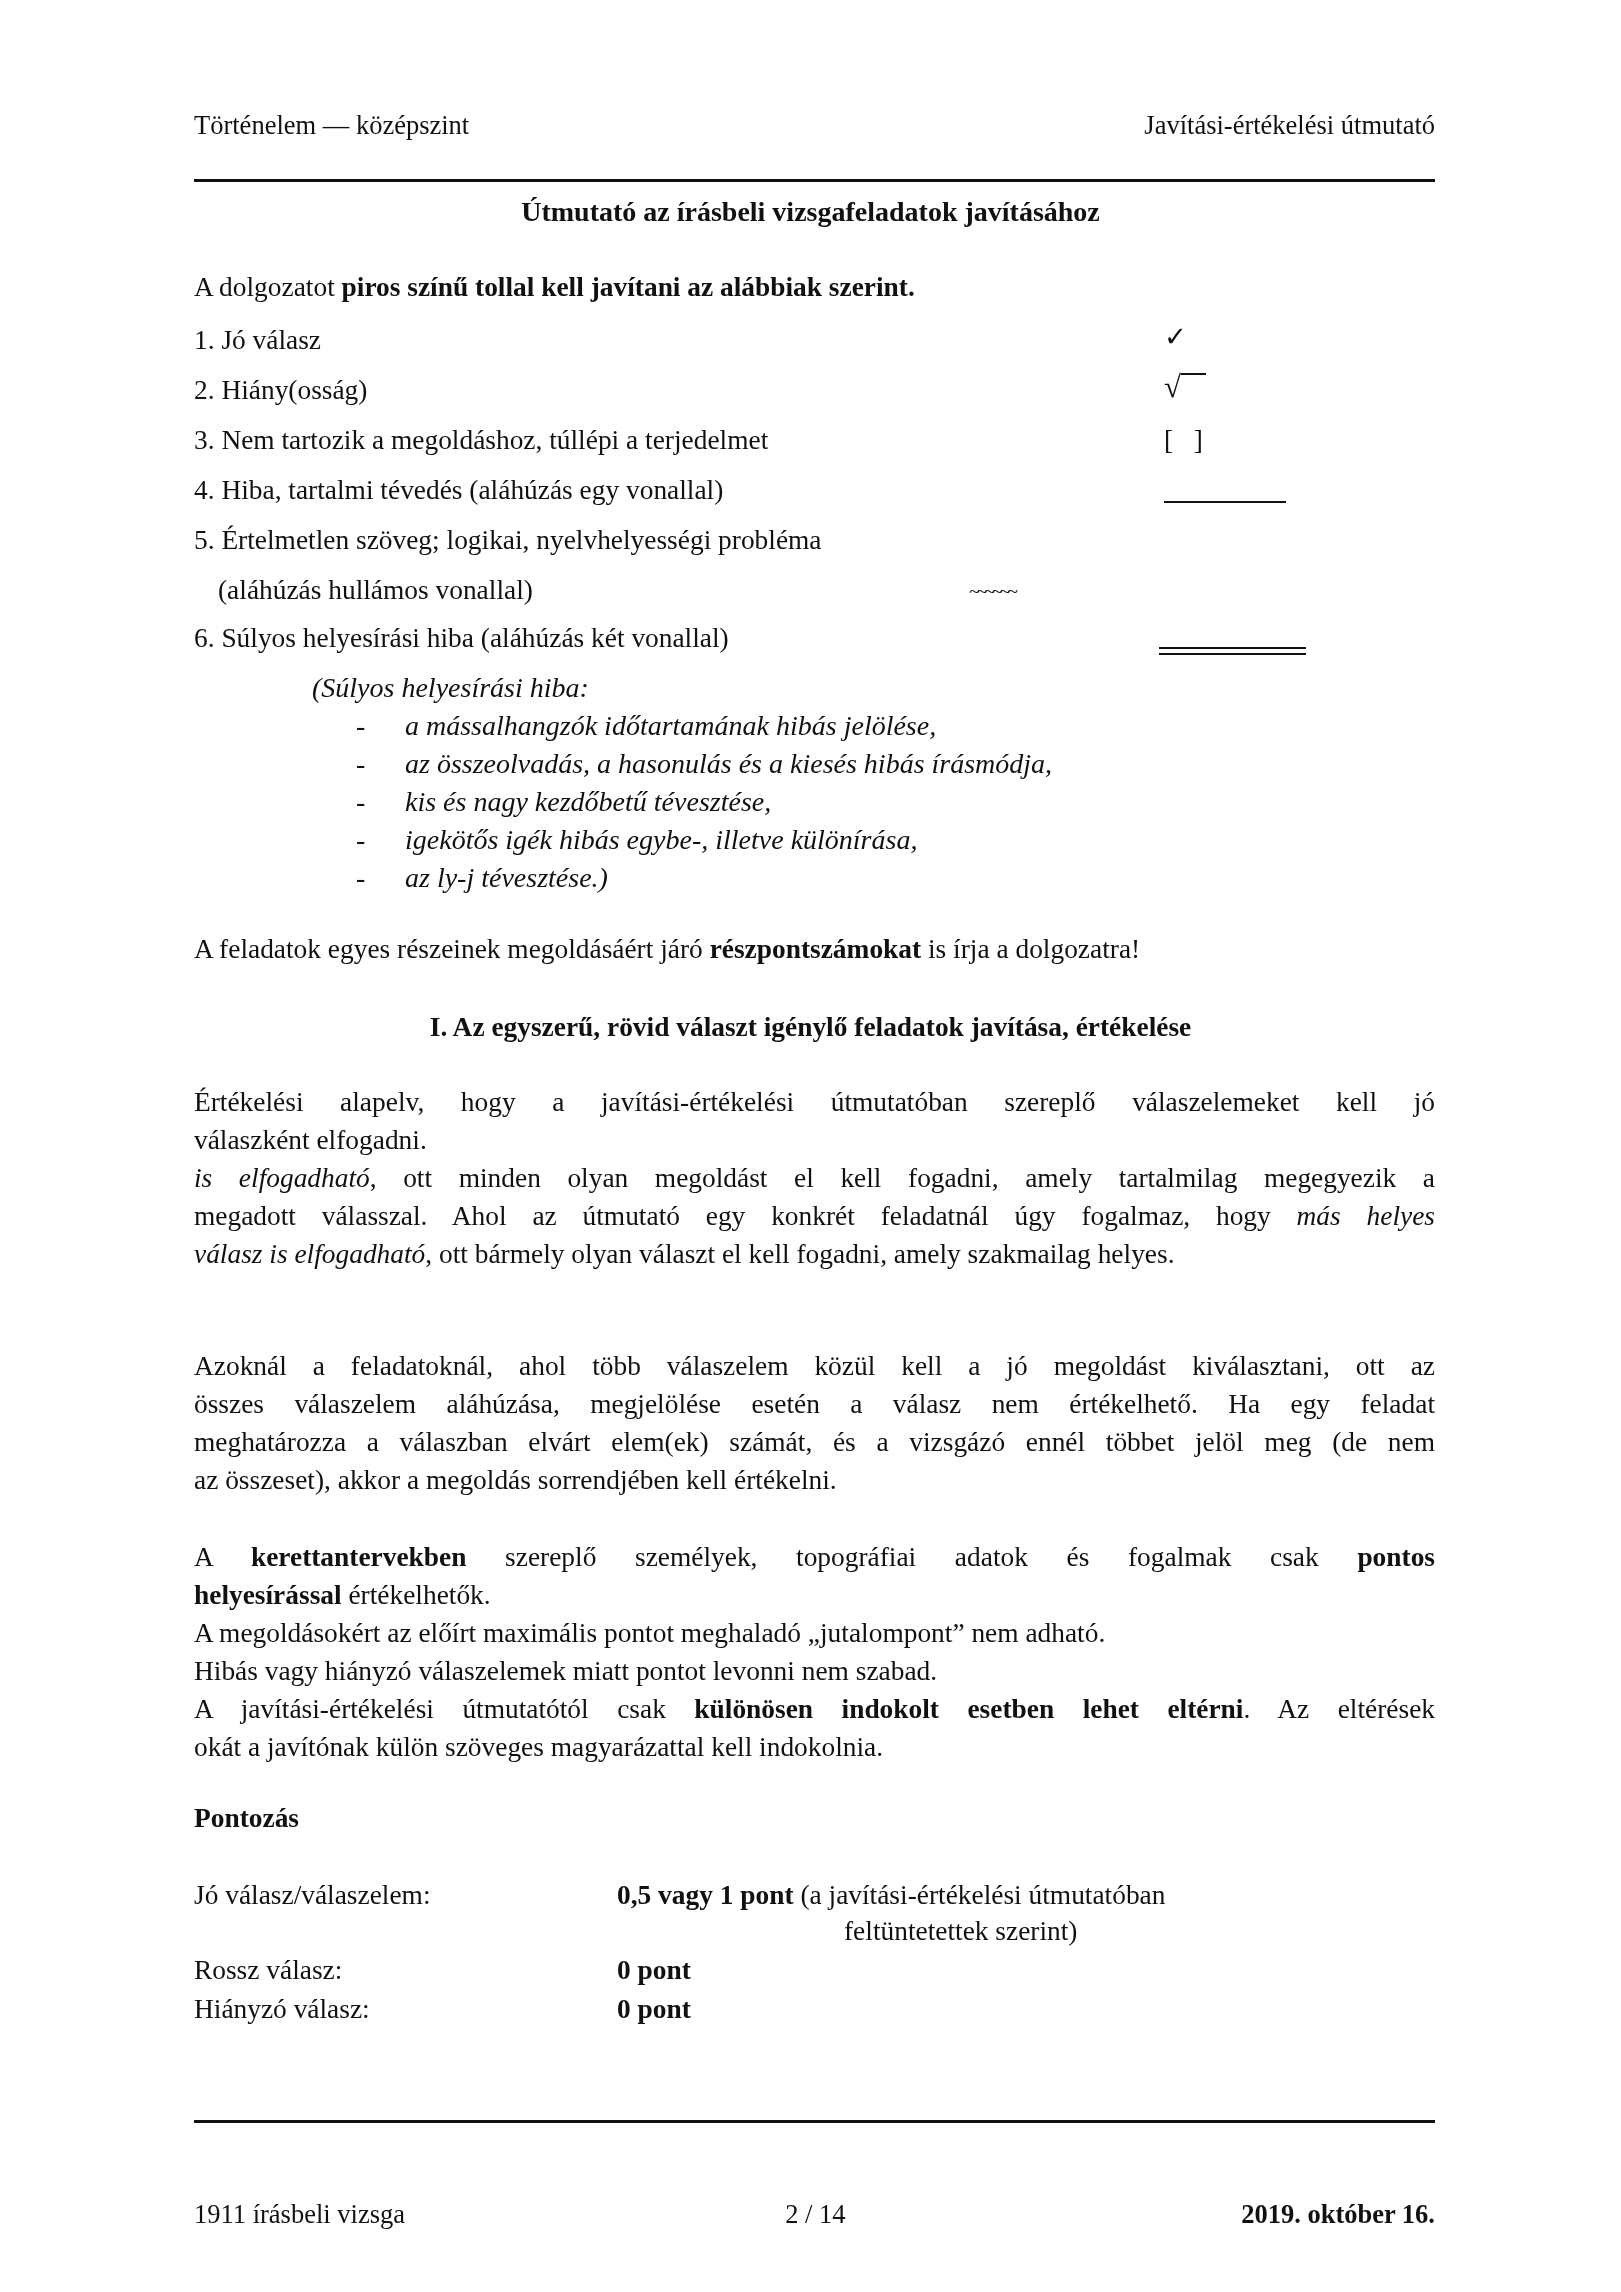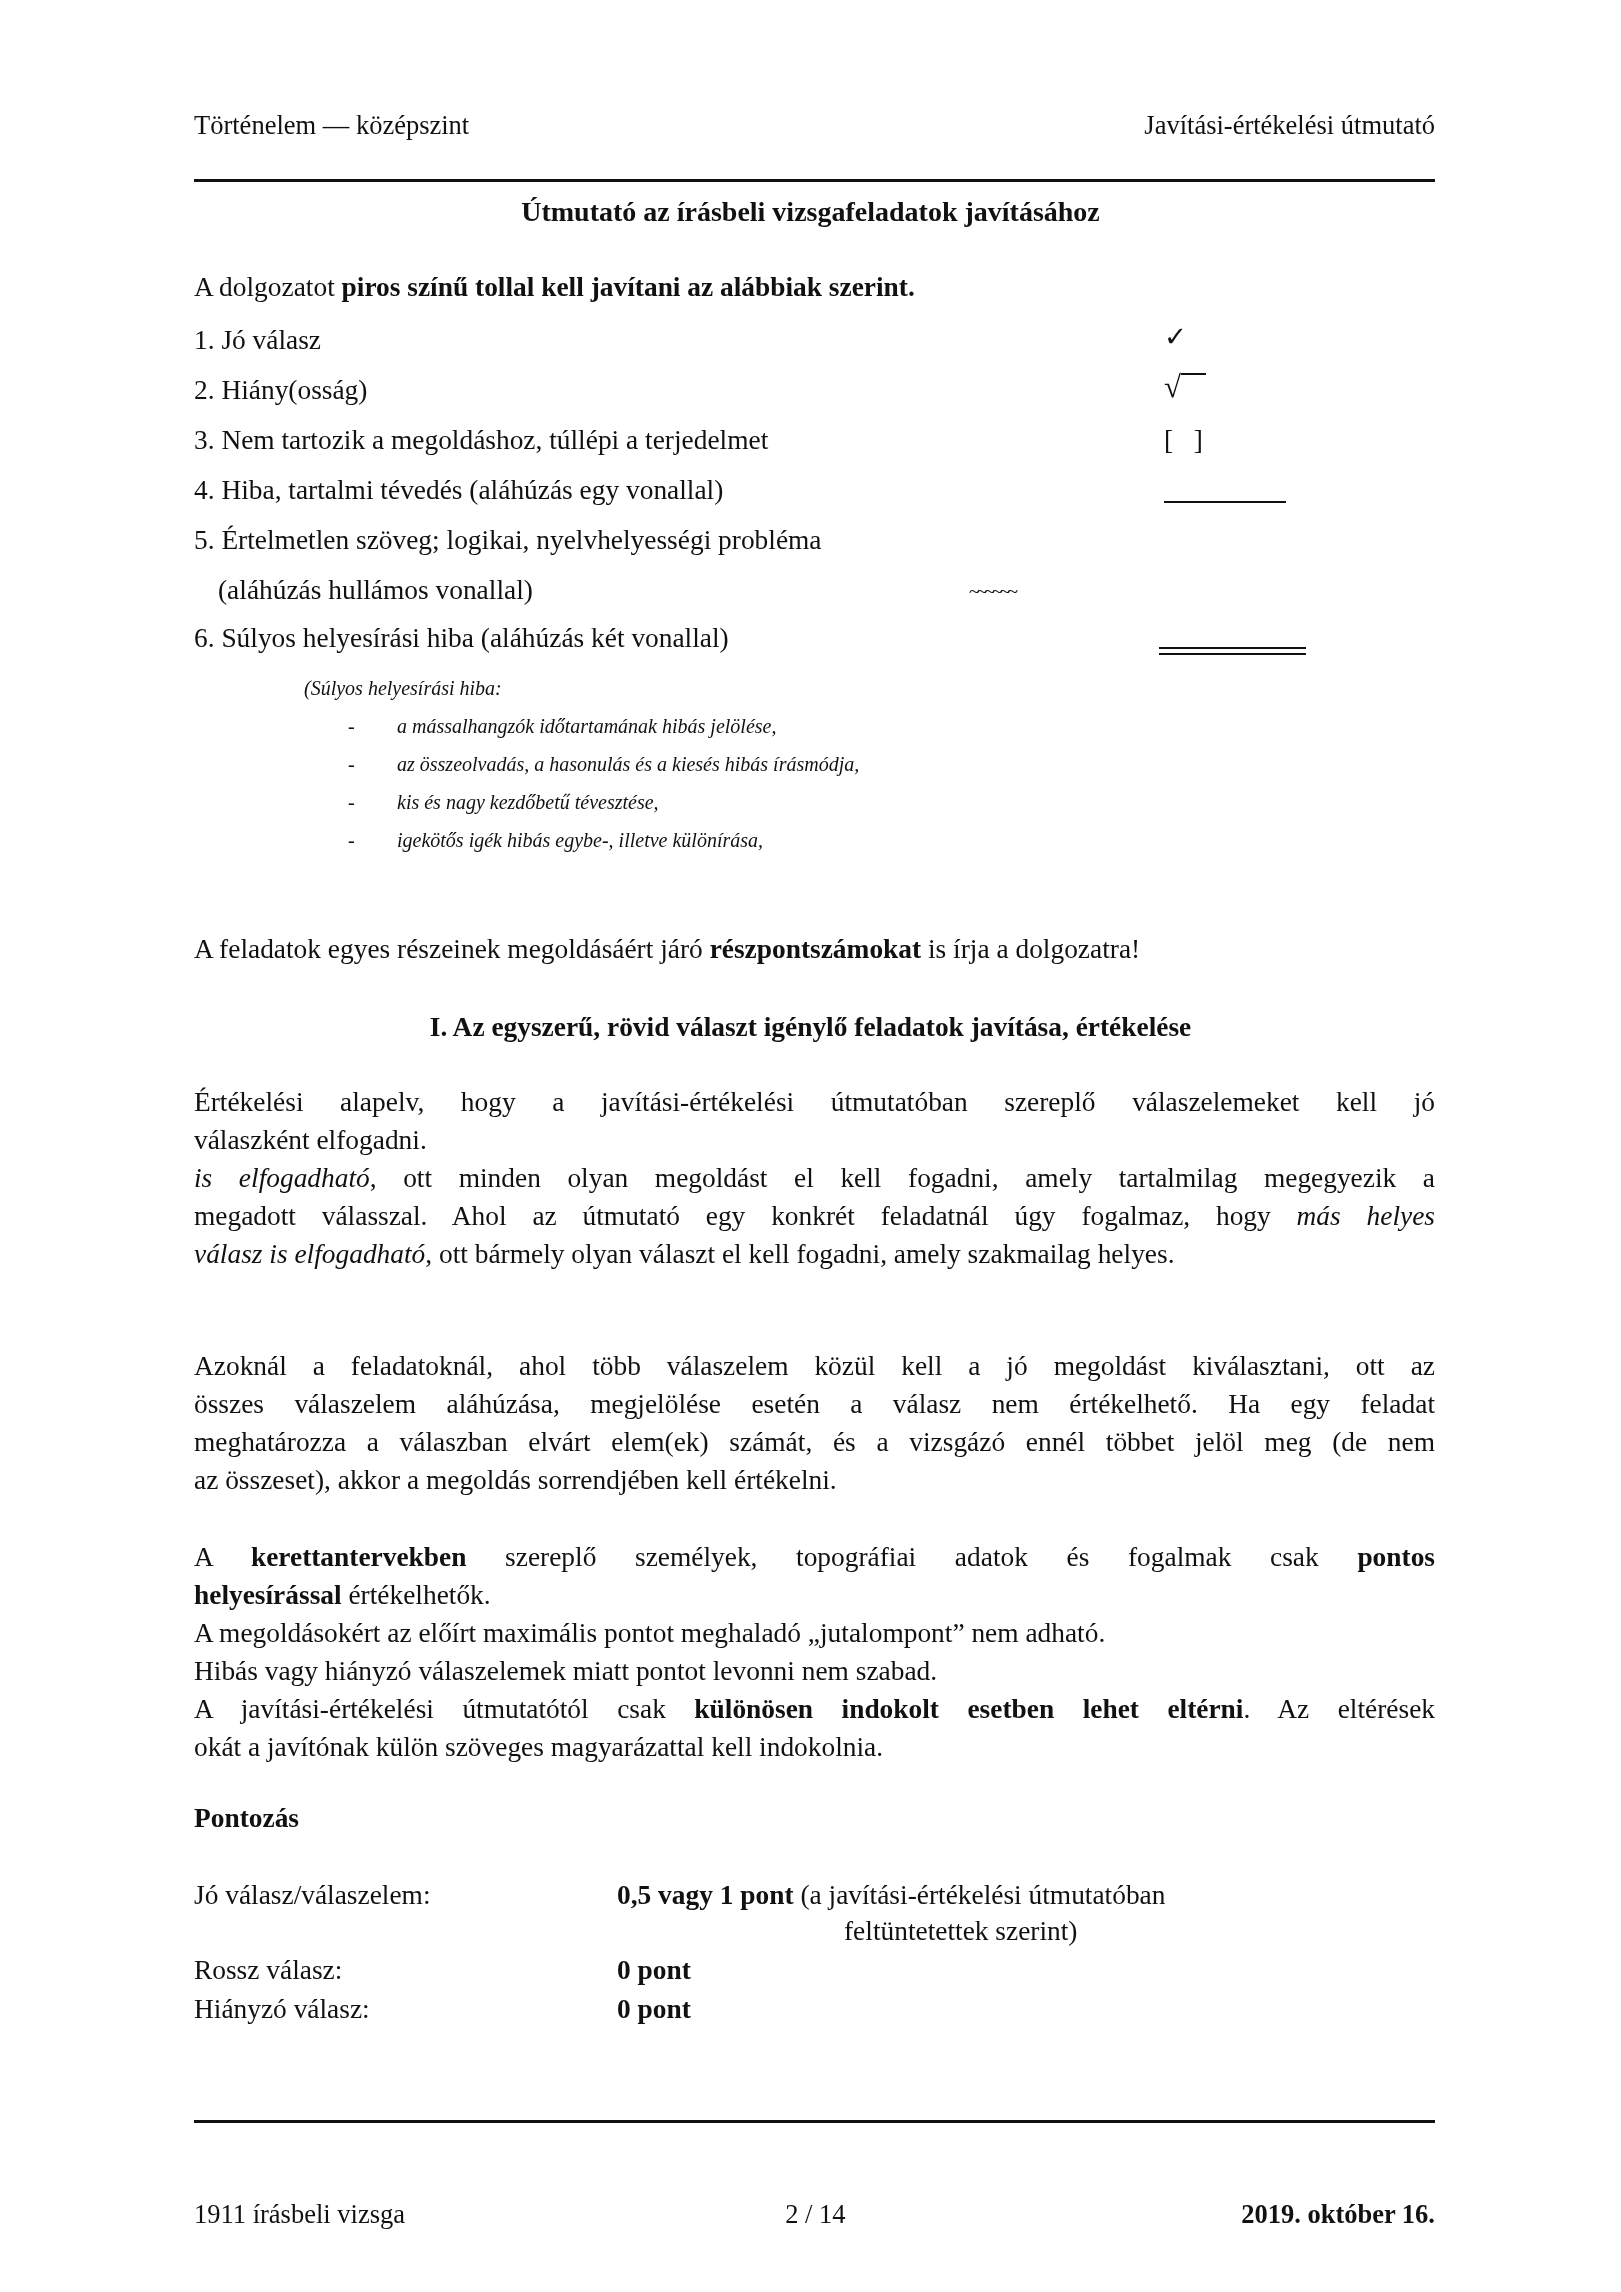--- a/index.html
+++ b/index.html
@@ -11,21 +11,21 @@
   .hdr-right { right:186px; }
   .rule { left:194px; width:1241px; height:2.9px; background:#111; }
   .title { left:0; width:1621px; text-align:center; font-weight:bold; font-size:28px; }
   .line { left:194px; white-space:nowrap; font-size:27.4px; }
   .sym { position:absolute; left:970px; }
   .it { font-style:italic; }
   .b { font-weight:bold; }
   .para { left:194px; width:1241px; text-align:justify; line-height:38px; font-size:27.4px; }
   .para .ln { display:block; text-align:justify; text-align-last:justify; height:38px; }
   .para .ln.last { text-align-last:left; }
-  .bullets { left:304px; font-style:italic; line-height:38px; font-size:20px; }
+  .bullets { left:312px; font-style:italic; line-height:38px; font-size:28px; }
   .bullets .row { display:block; white-space:nowrap; }
   .bullets .dash { display:inline-block; width:49px; padding-left:44px; font-style:normal; }
   .score-label { left:194px; }
   .score-val { left:617px; }
   .foot { top:2176px; font-size:26.5px;margin-top:23px; }
   .underline-sym { display:inline-block; width:122px; border-bottom:2px solid #111; height:17.6px; }
   .double-sym { display:inline-block; width:147px; border-top:2px solid #111; border-bottom:2px solid #111; height:3.9px; }
   .sqrt-sym { display:inline-block; position:relative; width:39px; height:33px; }
   .sqrt-sym .r { position:absolute; left:0; top:-2px; font-size:31px; }
   .sqrt-sym .bar { position:absolute; left:16.7px; top:2px; width:25.5px; border-top:2px solid #111; }
@@ -72,20 +72,21 @@
   <span>6. Súlyos helyesírási hiba (aláhúzás két vonallal)</span>
   <span class="sym" style="left:965px; top:7.8px;"><span class="double-sym"></span></span>
 </div>
 
 <div class="abs bullets" style="top:669px;">
   <span class="row">(Súlyos helyesírási hiba:</span>
   <span class="row"><span class="dash">-</span><span>a mássalhangzók időtartamának hibás jelölése,</span></span>
   <span class="row"><span class="dash">-</span><span>az összeolvadás, a hasonulás és a kiesés hibás írásmódja,</span></span>
   <span class="row"><span class="dash">-</span><span>kis és nagy kezdőbetű tévesztése,</span></span>
   <span class="row"><span class="dash">-</span><span>igekötős igék hibás egybe-, illetve különírása,</span></span>
+  <span class="row"><span class="dash">-</span><span>az ly-j tévesztése.)</span></span>
 </div>
 
 <div class="abs line" style="top:934px;">
   <span>A feladatok egyes részeinek megoldásáért járó </span><span class="b">részpontszámokat</span><span> is írja a dolgozatra!</span>
 </div>
 
 <div class="abs title" style="top:1012px; font-size:27.4px;">I. Az egyszerű, rövid választ igénylő feladatok javítása, értékelése</div>
 
 <div class="abs para" style="top:1083px;">
   <span class="ln">Értékelési alapelv, hogy a javítási-értékelési útmutatóban szereplő válaszelemeket kell jó</span>

